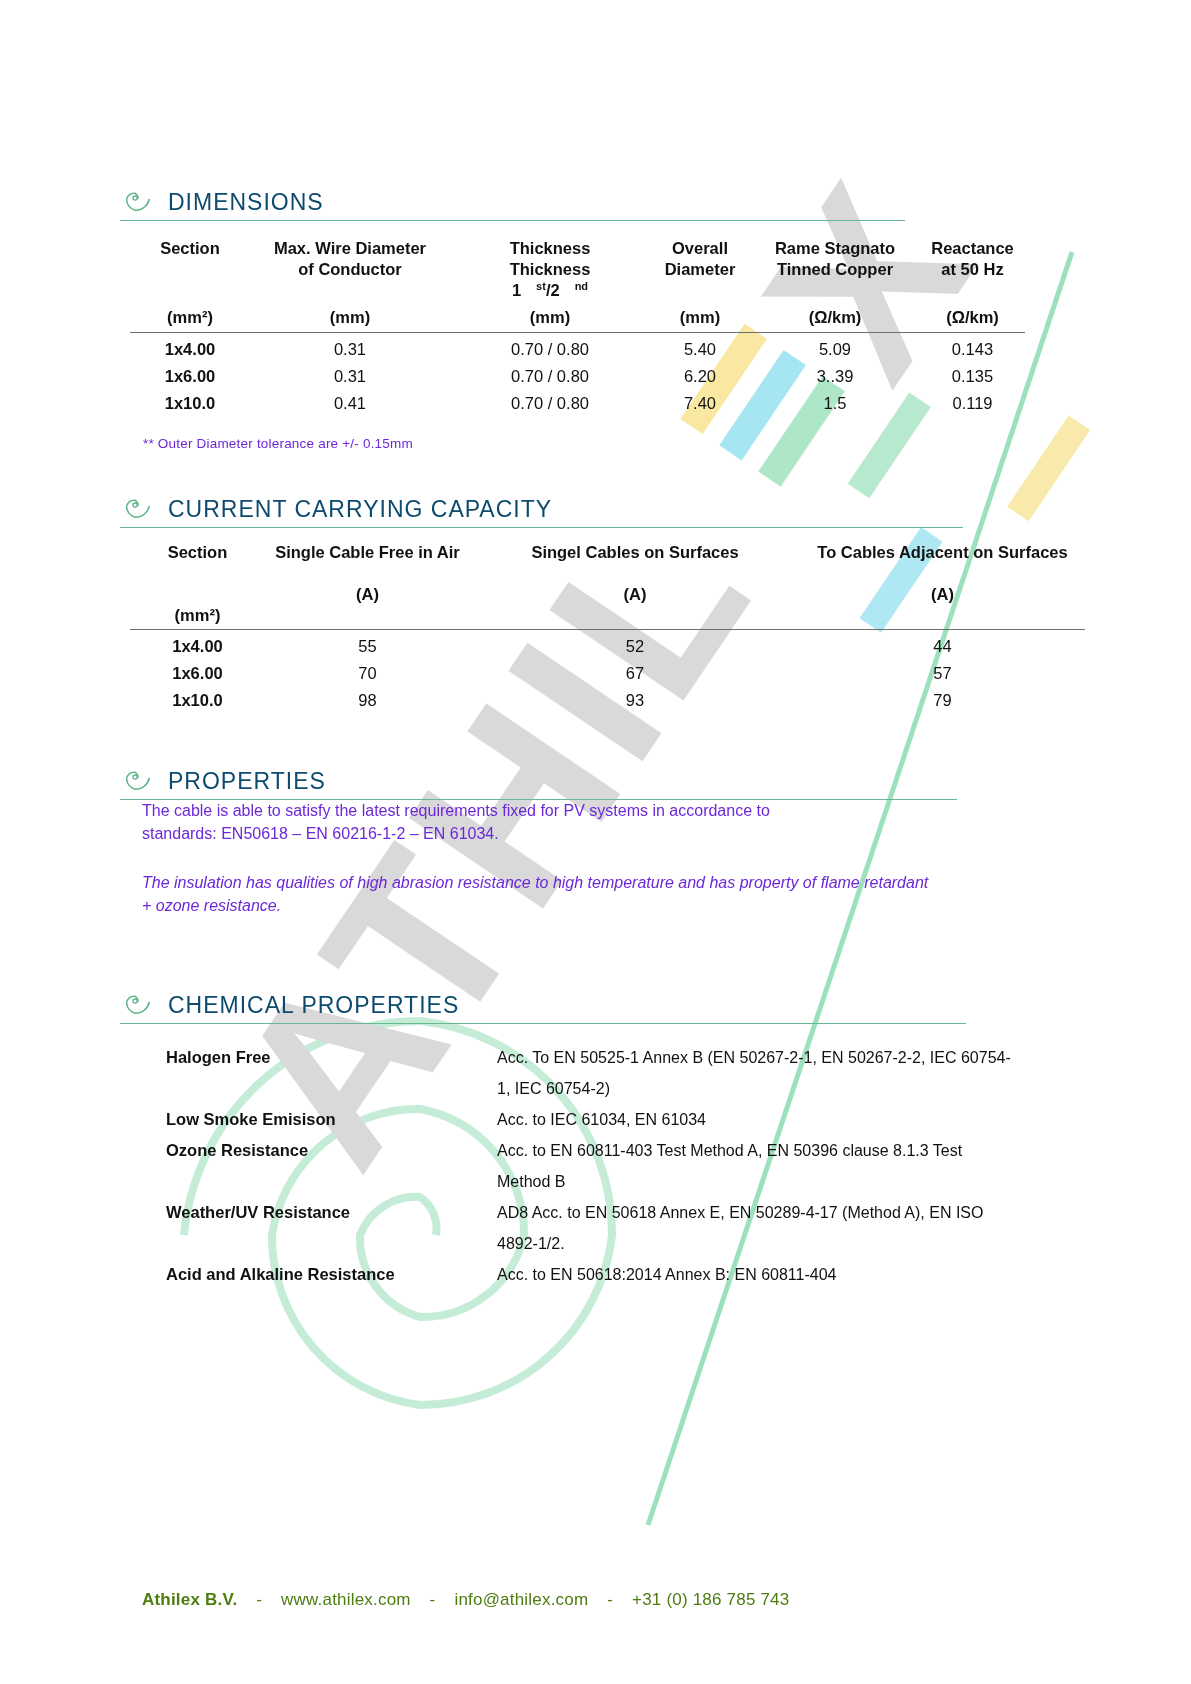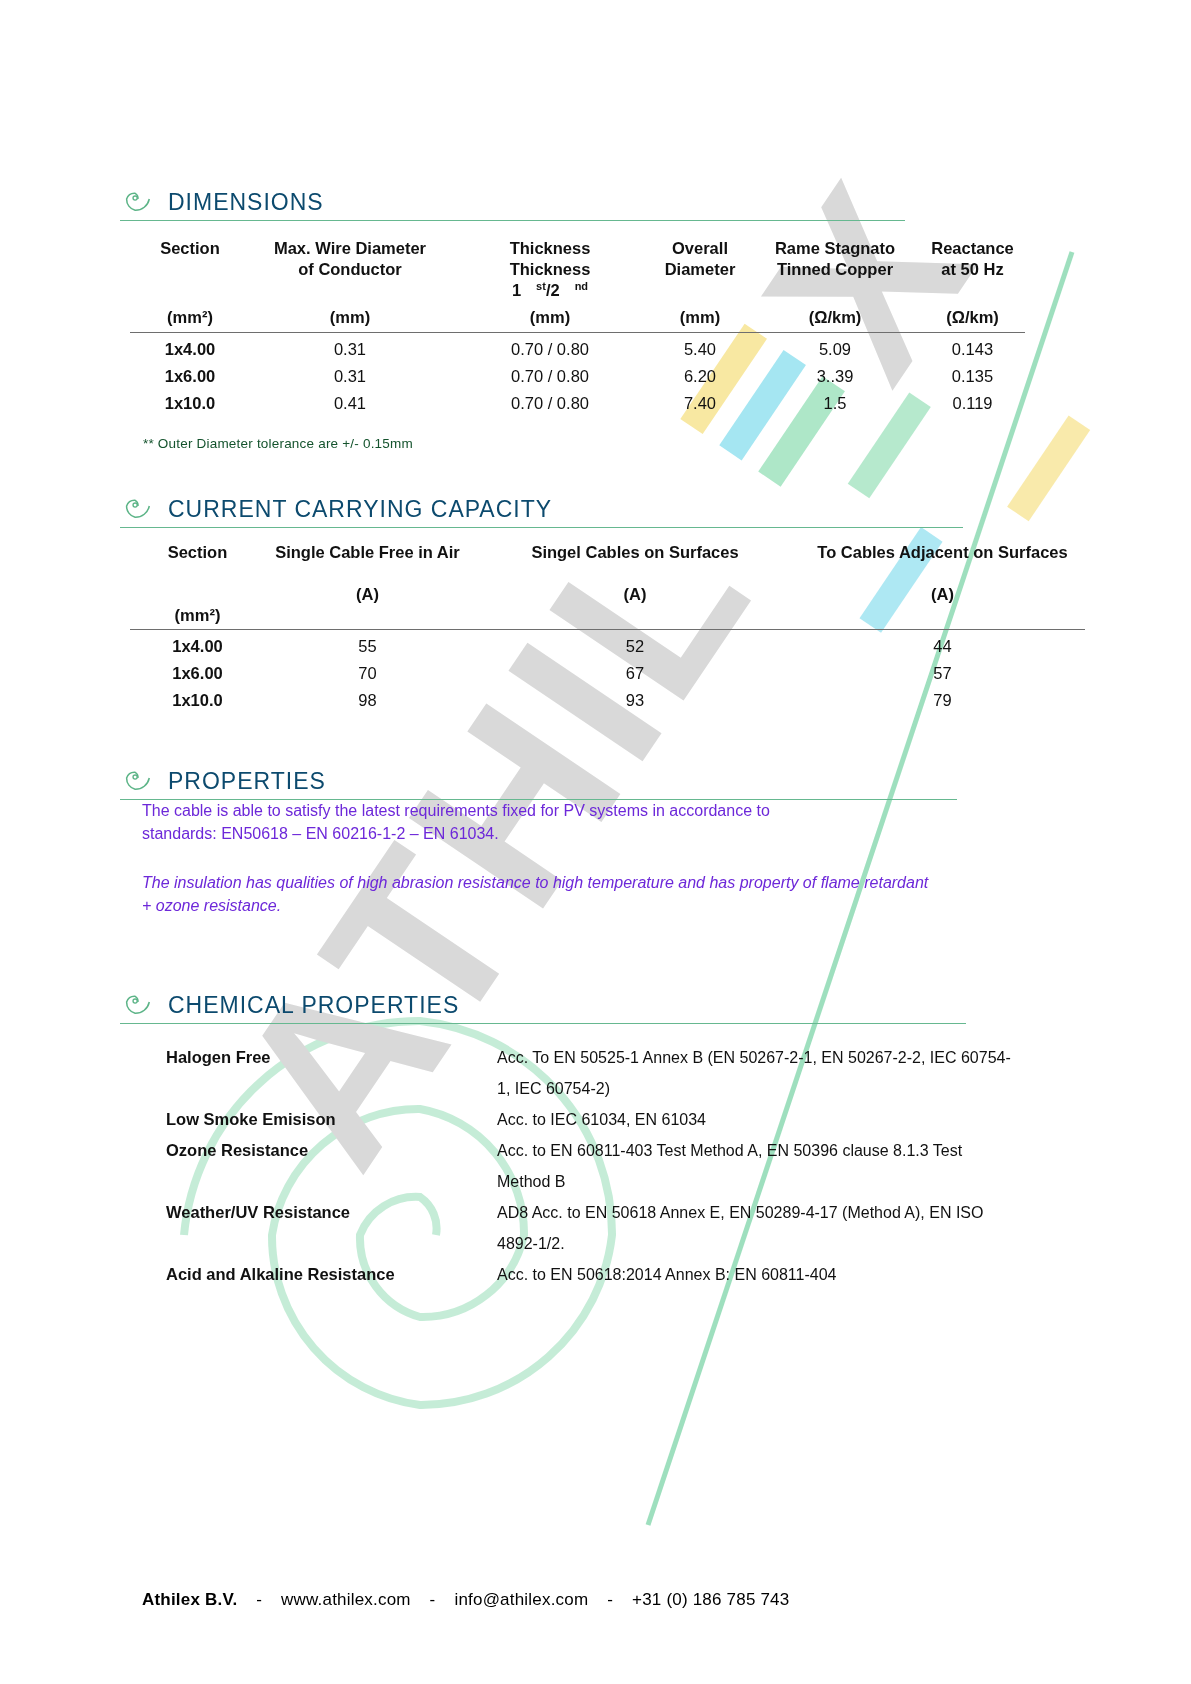--- a/index.html
+++ b/index.html
@@ -41,38 +41,38 @@
   .t1 .data{margin-top:5px;}
   .t2 .units-a{margin-top:21px;}
   .t2 .t-rule{margin-top:3px;}
   .t2 .data{margin-top:5px;}
   .data .cell{line-height:22px;font-weight:400;}
   .data .cell.sec-col{font-weight:bold;}
   sup{font-size:11px;vertical-align:super;line-height:0;margin-left:15px;}
 
   .note{
     position:absolute;left:143px;top:436px;
-    font-size:13.5px;color:#14532d;letter-spacing:0.2px;
+    font-size:13.5px;color:#6d28d9;letter-spacing:0.2px;
   }
 
   .para{
     position:absolute;left:142px;
     font-size:16px;line-height:22.5px;color:#6d28d9;
   }
   #para1{top:800px;max-width:700px;}
   #para2{top:872px;max-width:800px;font-style:italic;}
 
   .chem{position:absolute;left:142px;top:1042px;width:900px;}
   .chem-row{display:grid;grid-template-columns:355px 525px;}
   .chem-label{font-weight:bold;font-size:16.5px;line-height:31px;margin-left:24px;}
   .chem-value{font-weight:400;font-size:16px;line-height:31px;max-width:520px;}
 
   .footer{
     position:absolute;left:142px;top:1590px;
-    font-size:17px;color:#000000;letter-spacing:0.2px;
+    font-size:17px;color:#4d7c0f;letter-spacing:0.2px;
     white-space:nowrap;
   }
   .footer .company{font-weight:bold;}
   .footer .sep{display:inline-block;margin:0 14px;}
 </style>
 </head>
 <body>
 
 <div class="page">
 

